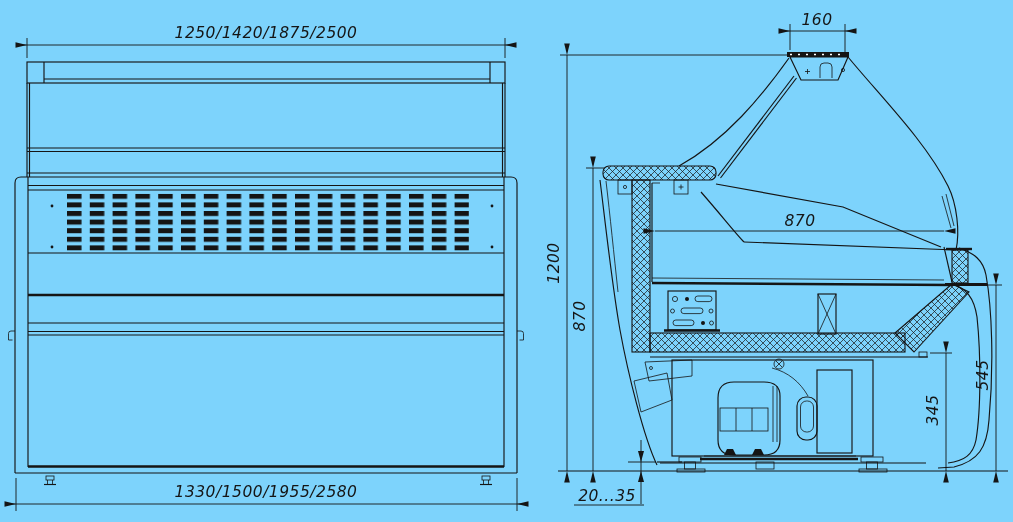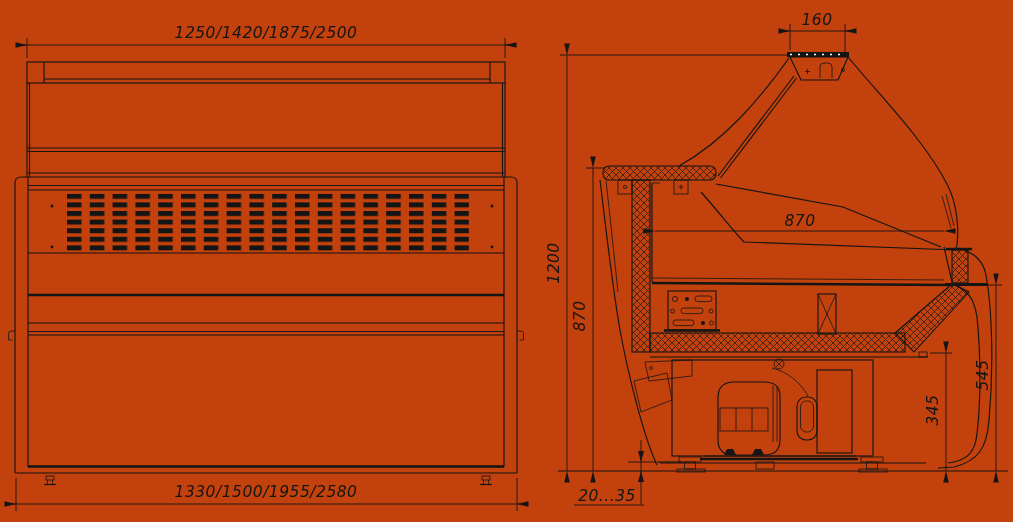--- a/index.html
+++ b/index.html
@@ -1,16 +1,16 @@
 <!DOCTYPE html>
 <html><head>
 <meta charset="utf-8">
 <style>
   html,body { margin:0; padding:0; background:#fff; }
-  .stage { width:1013px; height:522px; background:#c2410c; position:relative; overflow:hidden; }
+  .stage { width:1013px; height:522px; background:#7dd3fc; position:relative; overflow:hidden; }
   svg { display:block; }
   .ln    { stroke:#151515; stroke-width:1.15; fill:none; stroke-linecap:butt; }
   .thin  { stroke:#151515; stroke-width:0.8;  fill:none; }
   .thick { stroke:#151515; stroke-width:2.4;  fill:none; }
   .xthick{ stroke:#151515; stroke-width:3;    fill:none; }
   .dim   { stroke:#151515; stroke-width:0.9;  fill:none; }
   .fillb { fill:#151515; stroke:none; }
   .hatch { fill:url(#xh); stroke:#151515; stroke-width:1.1; }
   text.dtxt { font-family:"DejaVu Sans", sans-serif; font-style:italic;
               font-size:15.5px; fill:#151515; stroke:none; letter-spacing:0.5px; }

